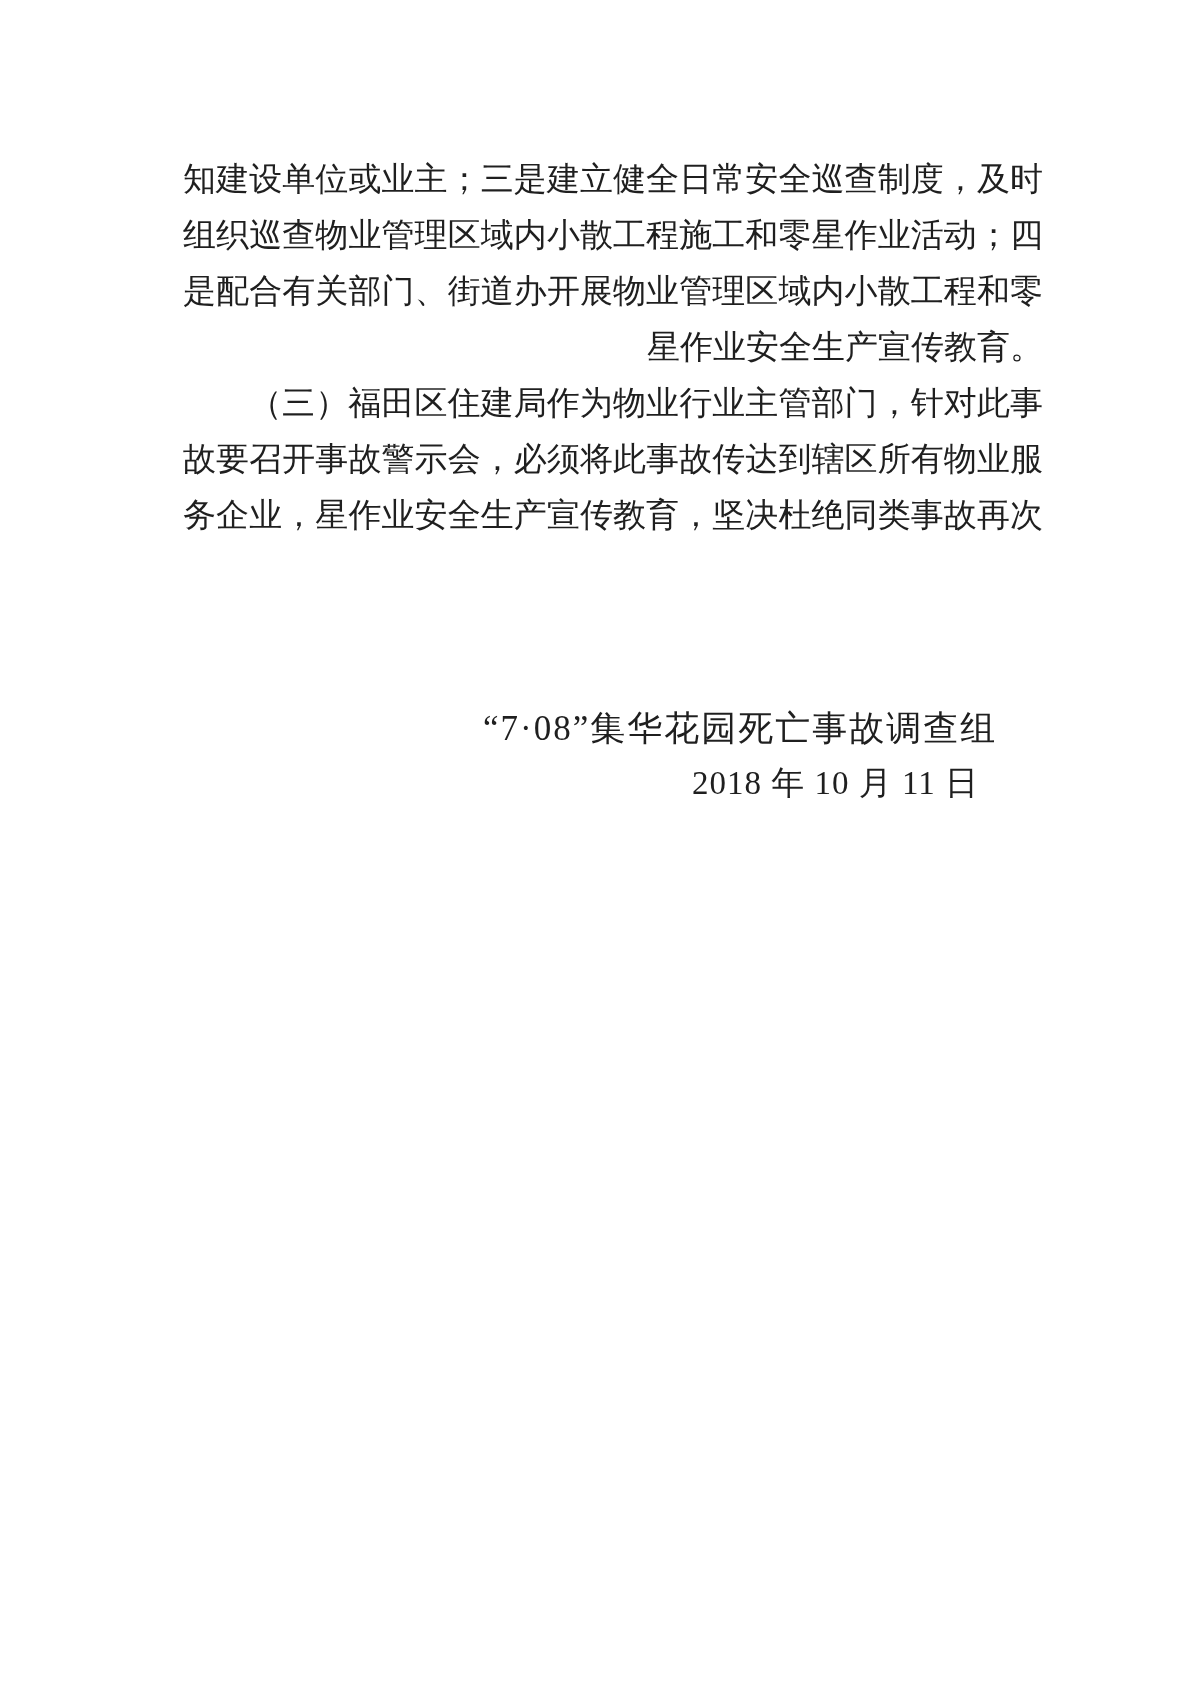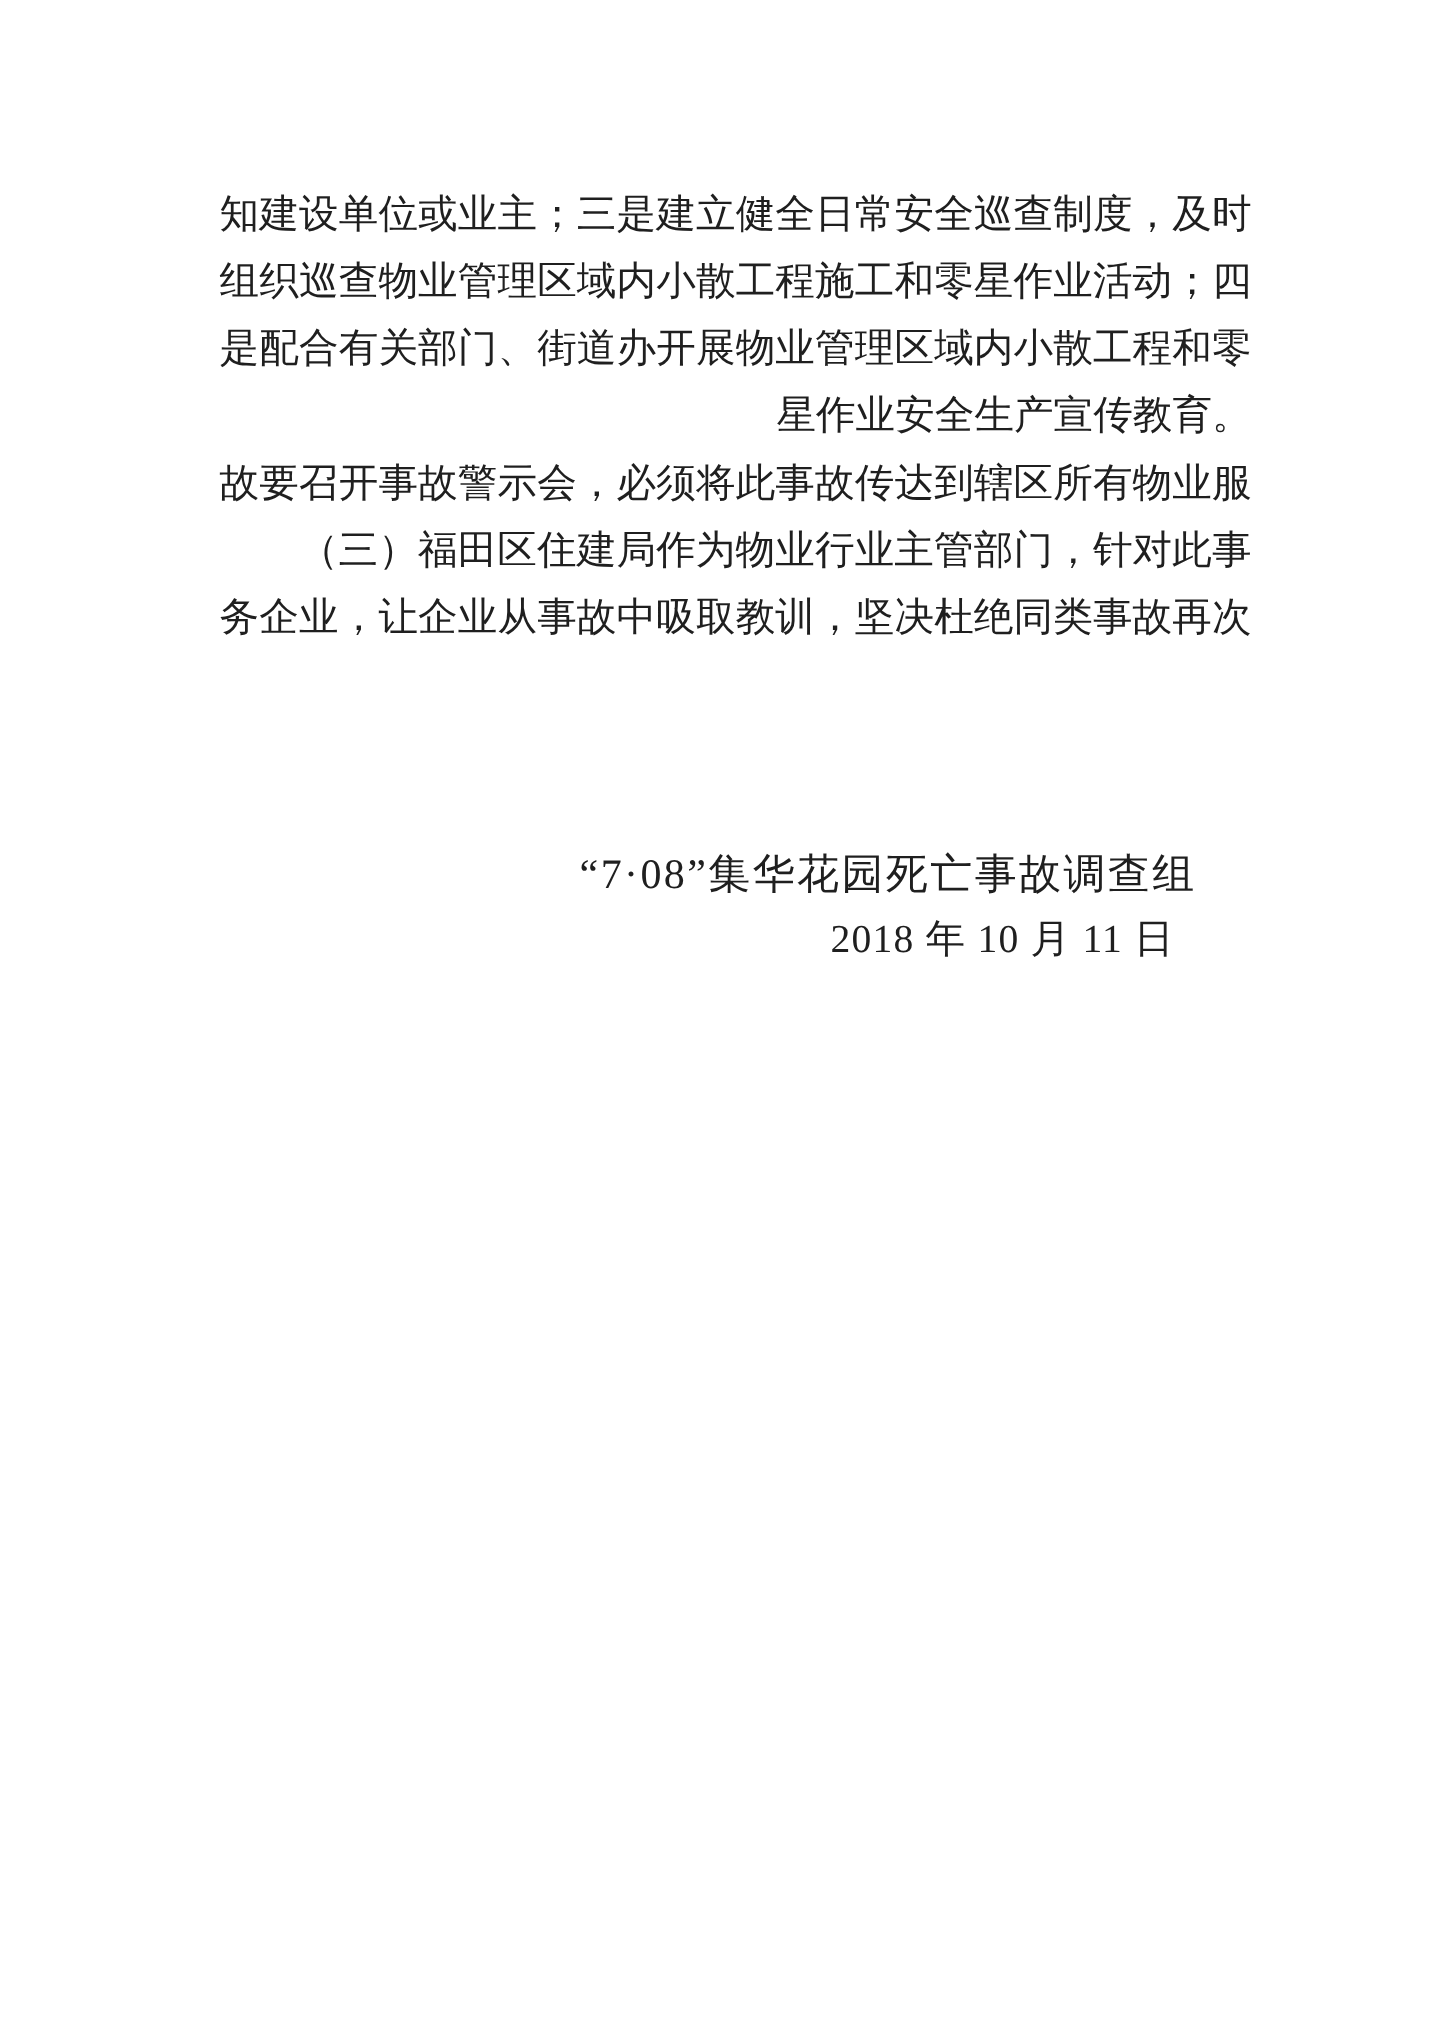--- a/index.html
+++ b/index.html
@@ -70,23 +70,23 @@
 </head>
 <body>
 
 <div class="page">
 
   <div class="text-block">
     <p class="line jfull">知建设单位或业主；三是建立健全日常安全巡查制度，及时</p>
     <p class="line jfull">组织巡查物业管理区域内小散工程施工和零星作业活动；四</p>
     <p class="line jfull">是配合有关部门、街道办开展物业管理区域内小散工程和零</p>
     <p class="line">星作业安全生产宣传教育。</p>
+    <p class="line jfull indent">（三）福田区住建局作为物业行业主管部门，针对此事</p>
     <p class="line jfull">故要召开事故警示会，必须将此事故传达到辖区所有物业服</p>
-    <p class="line jfull indent">（三）福田区住建局作为物业行业主管部门，针对此事</p>
-    <p class="line jfull">务企业，让企业从事故中吸取教训，坚决杜绝同类事故再次</p>
+    <p class="line jfull">务企业，星作业安全生产宣传教育，坚决杜绝同类事故再次</p>
   </div>
 
   <div class="sig-org">“7·08”集华花园死亡事故调查组</div>
   <div class="sig-date">2018 年 10 月 11 日</div>
 
   <div class="page-number">10</div>
 
 </div>
 
 </body></html>

